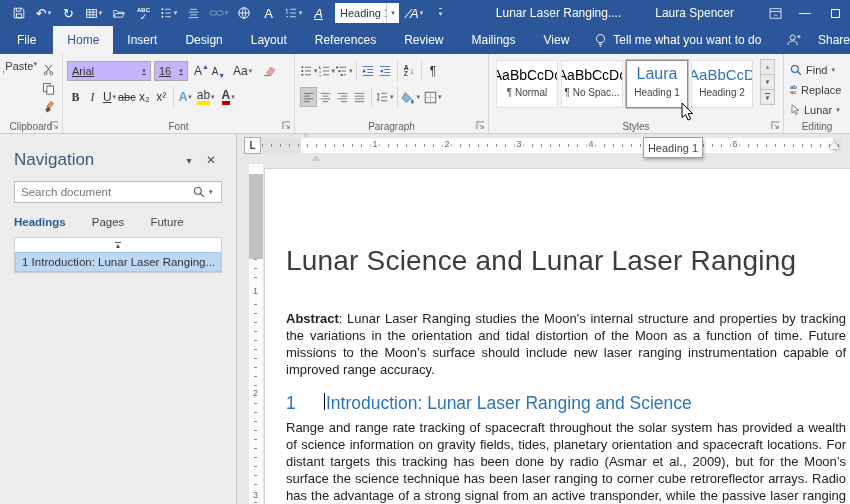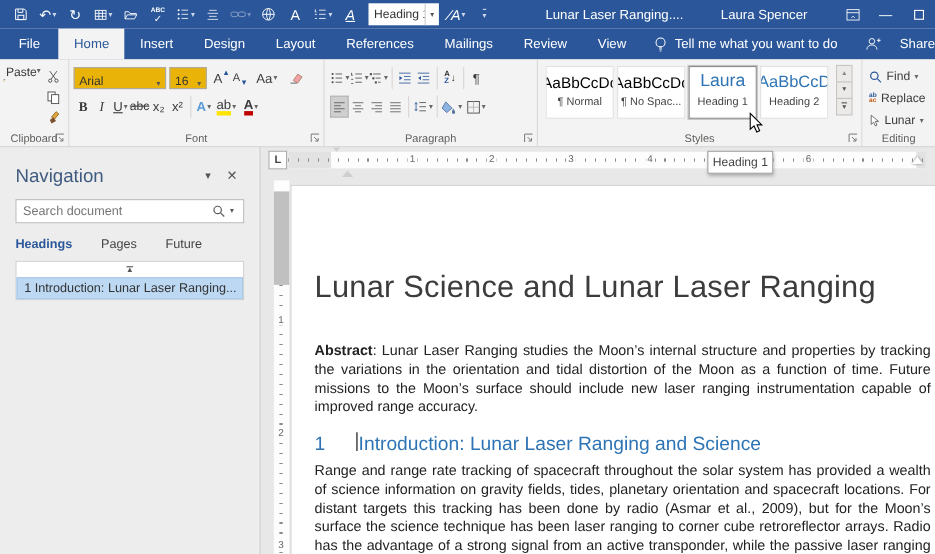--- a/index.html
+++ b/index.html
@@ -29,21 +29,21 @@
   .share { margin-left:auto; display:flex; align-items:center; gap:5px; padding-right:0; font-size:12px; width:64px; overflow:hidden; flex:none;justify-content:space-between; }
 
   
   .ribbon { position:absolute; left:0; top:54px; width:850px; height:80px; background:#f3f3f3; border-bottom:1px solid #cfcdcb; display:flex; }
   .group { position:relative; height:100%; border-right:1px solid #dbd9d7; flex:none; }
   .glabel { position:absolute; bottom:1px; left:0; right:0; text-align:center; font-size:10px; color:#605e5c; }
   .launcher { position:absolute; right:3px; bottom:3px; }
   .row { display:flex; align-items:center; }
   .sbtn { height:20px; min-width:17px; display:flex; align-items:center; justify-content:center; color:#3b3b3b; font-size:12px; gap:1px; }
   .sbtn .dd { font-size:7px; color:#666; }
-  .combo { background:#eab308; border:1px solid #abaaa9; height:20px; display:flex; align-items:flex-end; font-size:11px; color:#333; }
+  .combo { background:#c4b5fd; border:1px solid #abaaa9; height:20px; display:flex; align-items:center; font-size:11px; color:#333;text-decoration:underline; }
   .combo .val { flex:1; padding-left:4px; white-space:nowrap; overflow:hidden; }
   .combo .dd { width:12px; font-size:7px; color:#555; text-align:center; }
   .vsep { width:1px; height:20px; background:#d8d6d4; margin:0 3px; }
 
   
   .g-clip { width:63px; }
   .paste { position:absolute; left:3px; top:6px; width:34px; height:64px; display:flex; flex-direction:row; align-items:flex-start; font-size:11px; color:#3b3b3b; }
   .clipcol { position:absolute; left:40px; top:7px; display:flex; flex-direction:column; gap:3px; }
   .clipcol .sbtn { height:16px; }
 
@@ -235,22 +235,22 @@
   </div>
 </div>
 
 <div class="tabsrow">
   <div class="rtab file">File</div>
   <div class="rtab active">Home</div>
   <div class="rtab">Insert</div>
   <div class="rtab">Design</div>
   <div class="rtab">Layout</div>
   <div class="rtab">References</div>
+  <div class="rtab">Review</div>
   <div class="rtab">Mailings</div>
-  <div class="rtab">Review</div>
   <div class="rtab">View</div>
   <div class="tellme">
     <svg width="11" height="15" viewBox="0 0 12 16">
         <circle cx="6" cy="6" r="4.5" fill="none" stroke="#fff"></circle>
         <path d="M4.5 10.5h3M4.5 12.5h3M5.2 14.5h1.6" stroke="#fff"></path>
       </svg>
     <span>Tell me what you want to do</span>
   </div>
   <div class="share">
     <svg width="15" height="14" viewBox="0 0 18 16">

